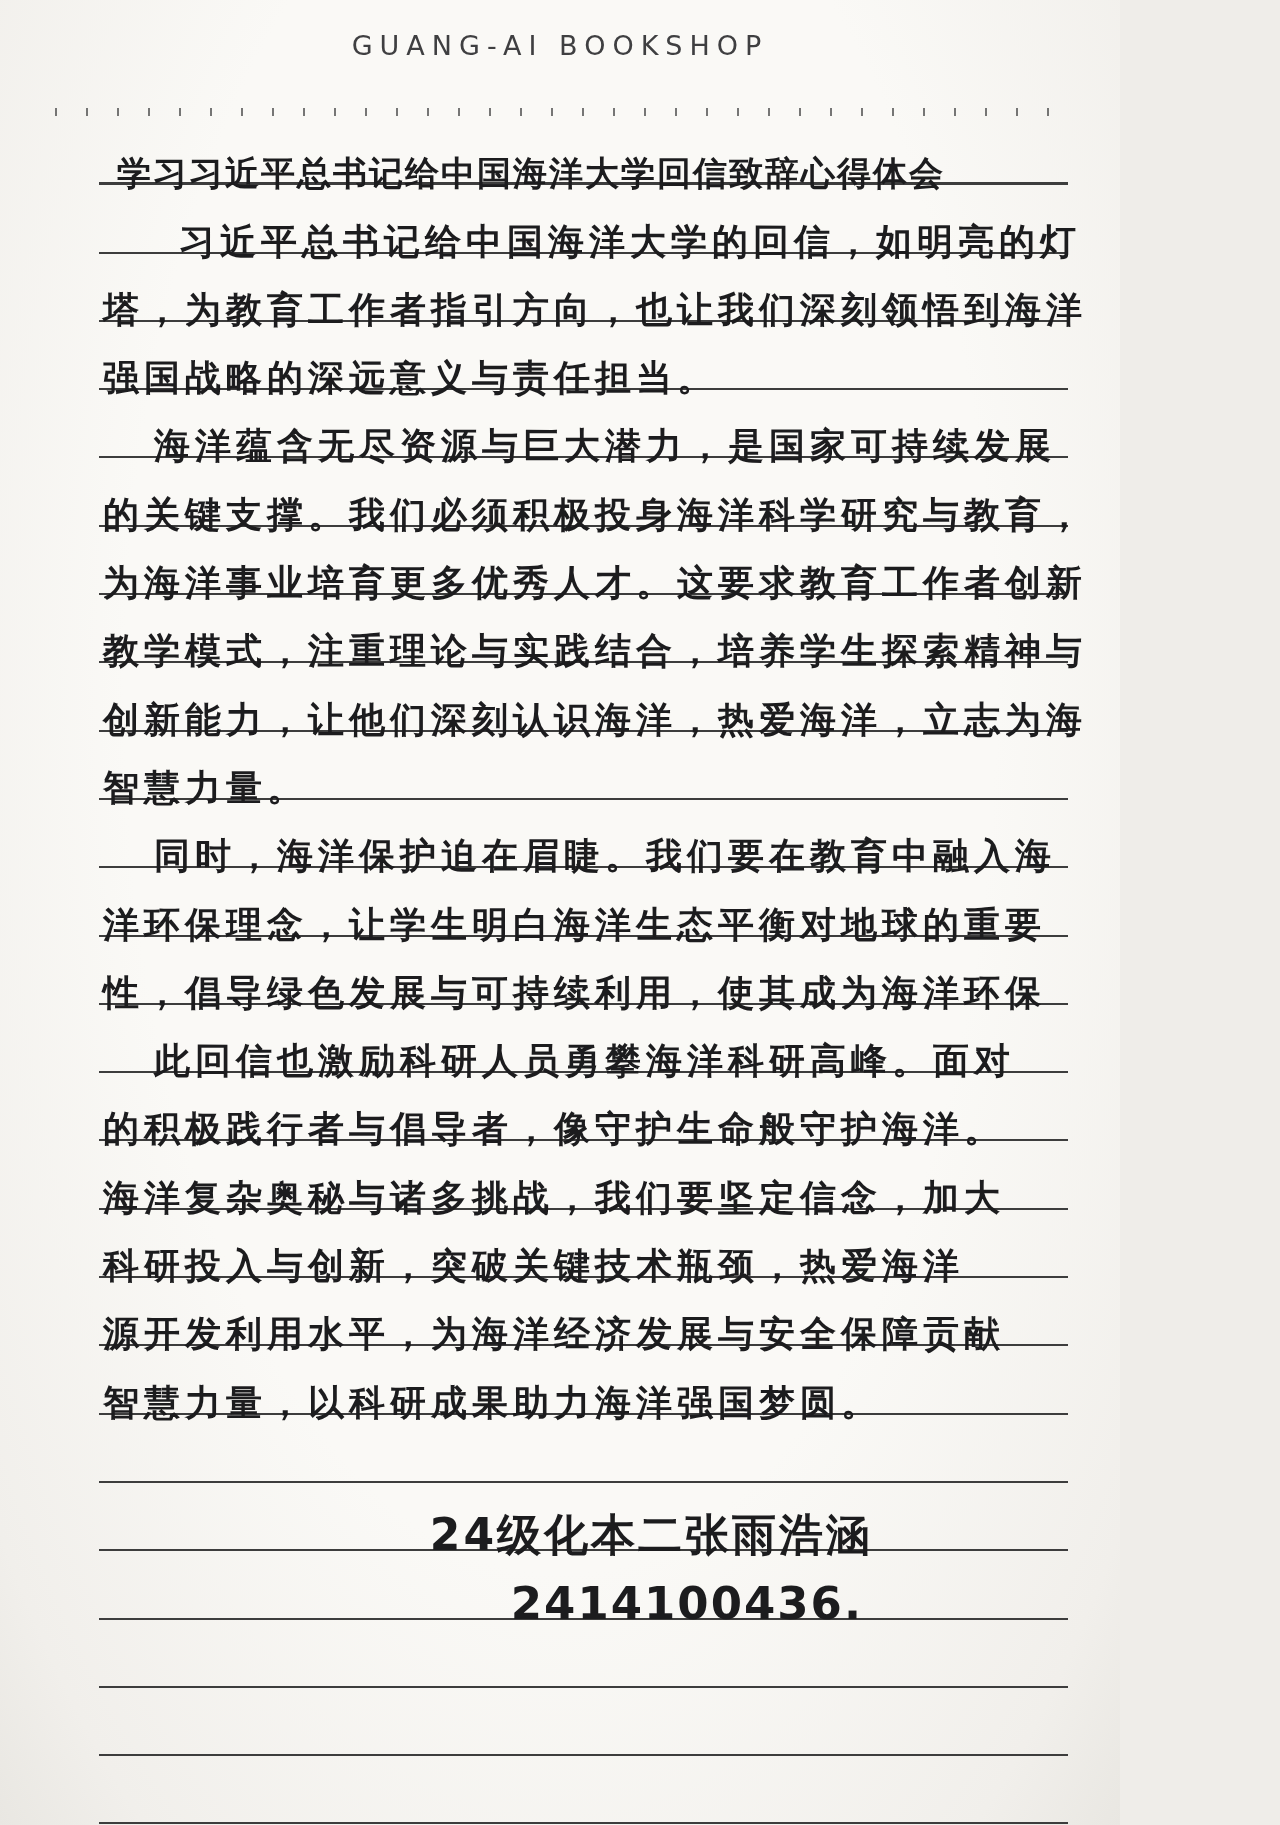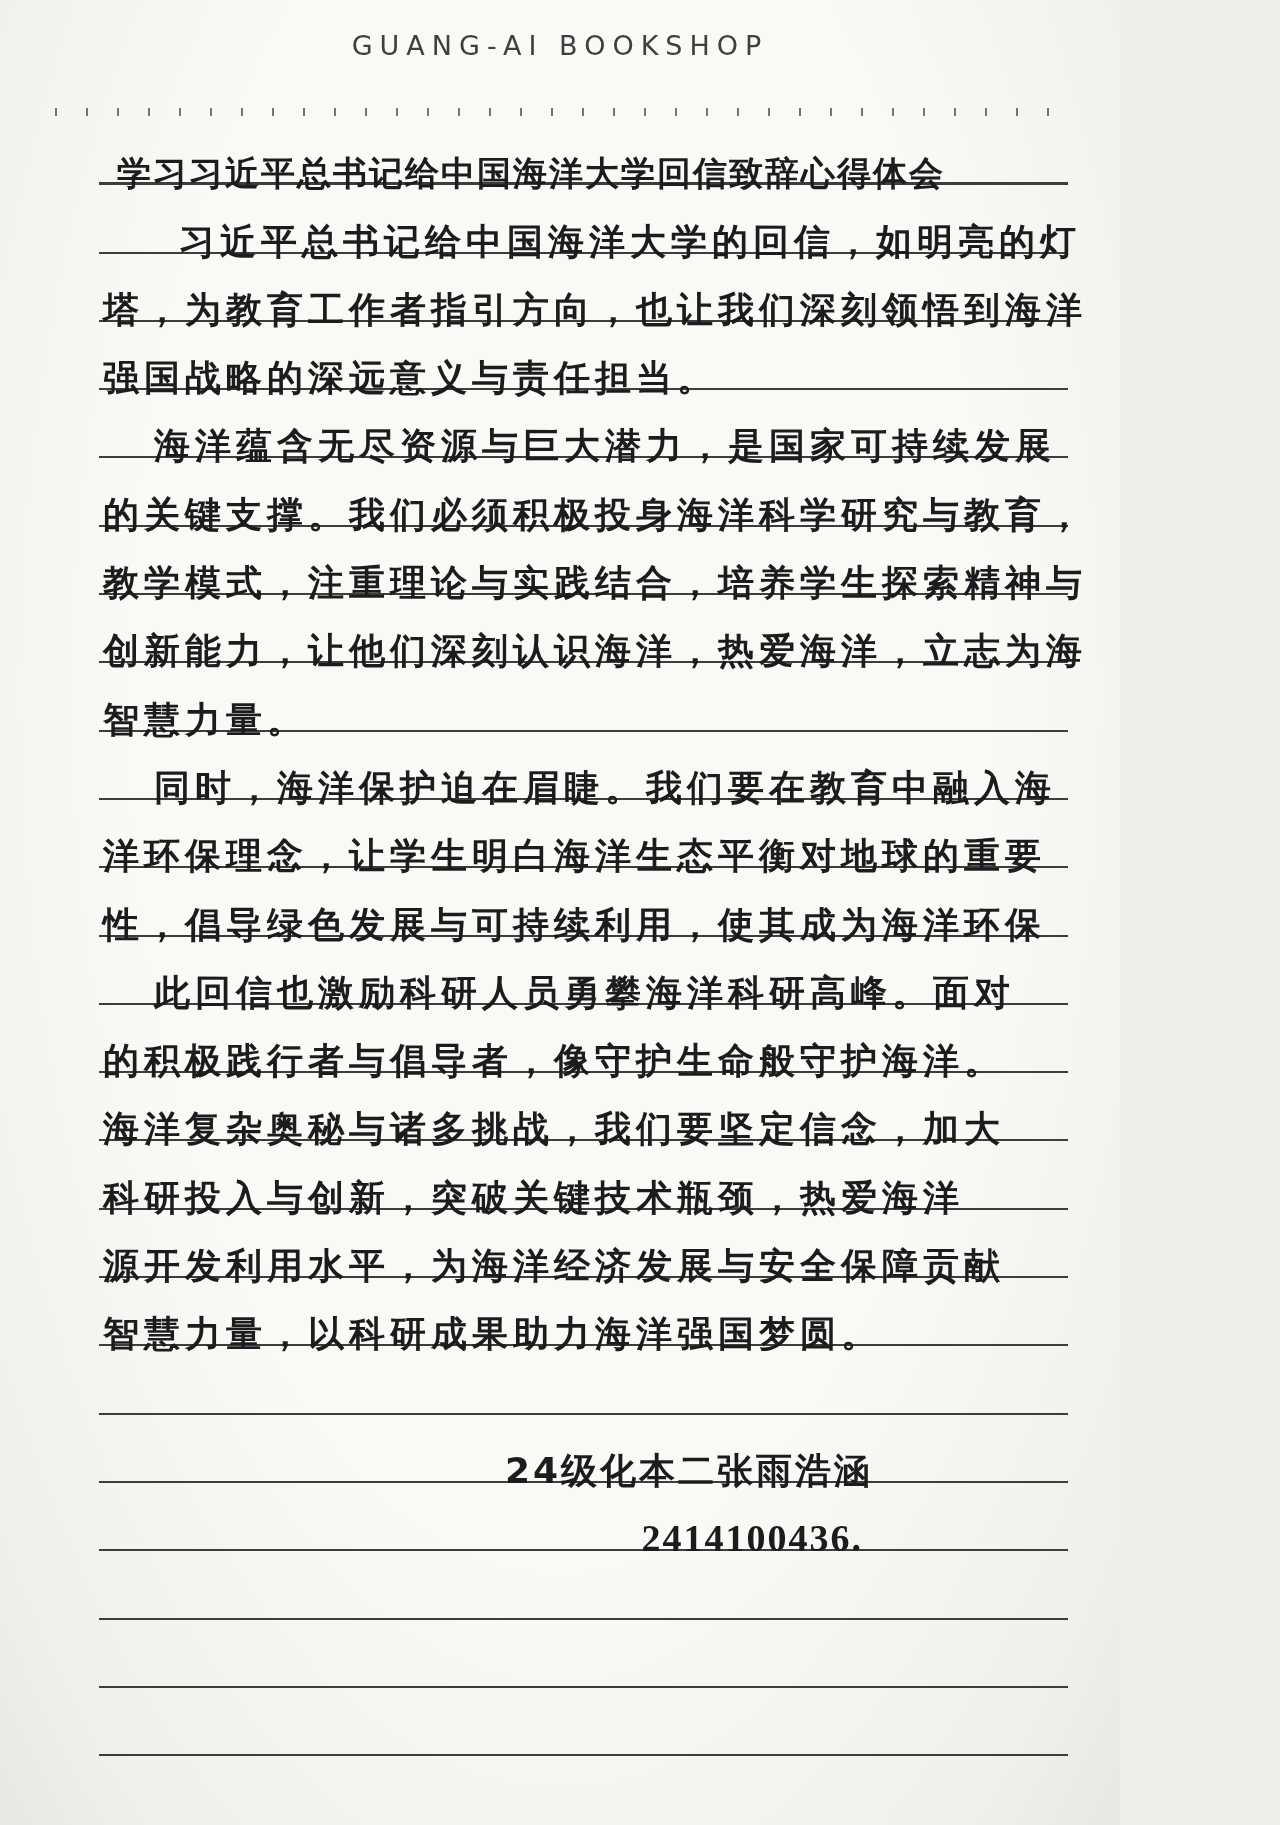--- a/index.html
+++ b/index.html
@@ -47,22 +47,22 @@
     white-space:nowrap;
     font-size:36px;
     letter-spacing:5px;
     font-weight:600;
     color:#1c1c1e;
     line-height:1;
   }
   .row.row-title .txt{font-size:34px;letter-spacing:2px;left:18px;}
   .row.indent-first .txt{left:80px;}
   .row.indent-para .txt{left:55px;}
-  .row.align-right .txt{left:auto;right:195px;font-size:36px;letter-spacing:3px;}
-  .row.align-right-num .txt{left:auto;right:205px;font-size:38px;letter-spacing:2px;font-family:Liberation Serif, serif;}
+  .row.align-right .txt{left:auto;right:195px;font-size:44px;letter-spacing:3px;}
+  .row.align-right-num .txt{left:auto;right:205px;font-size:45px;letter-spacing:2px;}
 </style>
 </head>
 <body>
 
 <div class="page">
 
   <div class="brand">GUANG-AI BOOKSHOP</div>
 
   <div class="sheet">
     <div class="perforation"></div>
@@ -84,20 +84,23 @@
   </div>
 
   <div class="row indent-para">
     <span class="txt">海洋蕴含无尽资源与巨大潜力，是国家可持续发展</span>
   </div>
 
   <div class="row">
     <span class="txt">的关键支撑。我们必须积极投身海洋科学研究与教育，</span>
   </div>
 
+  <div class="row">
+    <span class="txt">为海洋事业培育更多优秀人才。这要求教育工作者创新</span>
+  </div>
 
   <div class="row">
     <span class="txt">教学模式，注重理论与实践结合，培养学生探索精神与</span>
   </div>
 
   <div class="row">
     <span class="txt">创新能力，让他们深刻认识海洋，热爱海洋，立志为海</span>
   </div>
 
   <div class="row">

